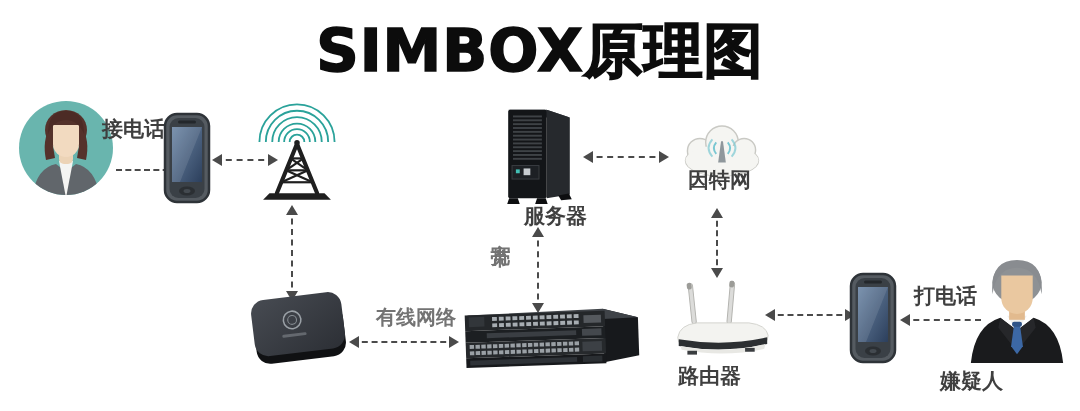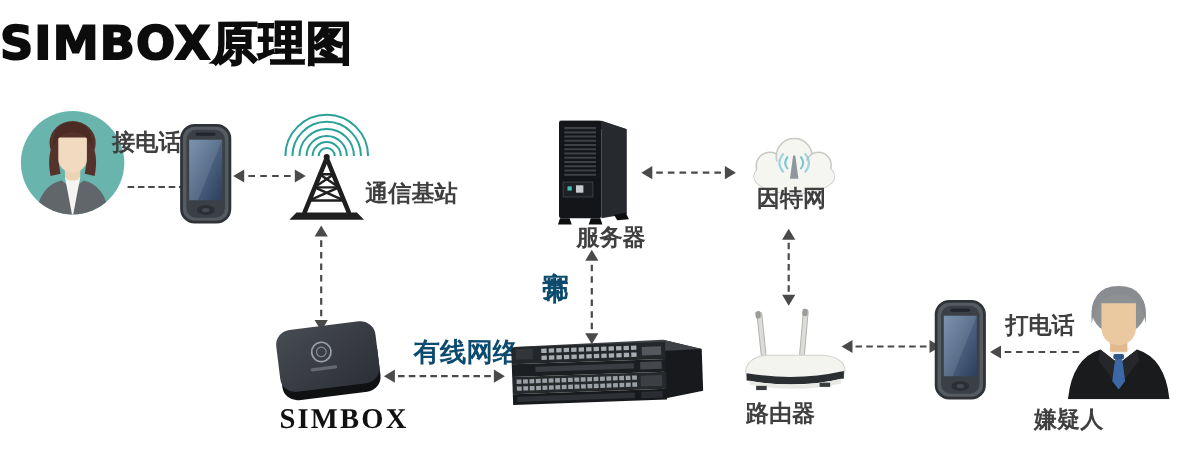--- a/index.html
+++ b/index.html
@@ -1,23 +1,23 @@
 <!DOCTYPE html>
 <html><head>
 <meta charset="utf-8">
 <style>
   html,body{margin:0;padding:0;background:#ffffff;}
   #canvas{position:relative;width:1080px;height:411px;background:#ffffff;overflow:hidden;
           font-family:"Liberation Sans",sans-serif;}
   .node{position:absolute;}
-  .title{position:absolute;left:0;right:0;top:12px;
-         font-family:"DejaVu Sans",sans-serif;font-weight:900;font-size:42px;
+  .title{position:absolute;left:0;right:0;top:12px;text-align:center;
+         font-family:"DejaVu Sans",sans-serif;font-weight:900;font-size:59px;
          color:#0c0c0c;-webkit-text-stroke:1.6px #0c0c0c;letter-spacing:1px;}
   .lbl{position:absolute;font-weight:700;color:#3f3f3f;font-size:21px;white-space:nowrap;}
-  .lbl.small{font-size:24px;color:#0c4a6e;}
+  .lbl.small{font-size:20px;color:#737373;}
   .lbl.vert{writing-mode:vertical-rl;letter-spacing:4px;}
   .lbl.serif{font-family:"Liberation Serif",serif;color:#111;font-size:26px;letter-spacing:2px;}
   
   .arrow{position:absolute;}
   .arrow.h{border-top:2.5px dashed #4a4a4a;height:0;}
   .arrow.v{border-left:2.5px dashed #4a4a4a;width:0;}
   .head{position:absolute;width:0;height:0;border:6px solid transparent;}
   .arrow.h .head.left{left:-3px;top:-7.5px;border-left:0;border-right:10px solid #4a4a4a;}
   .arrow.h .head.right{right:-3px;top:-7.5px;border-right:0;border-left:10px solid #4a4a4a;}
   .arrow.v .head.up{top:-3px;left:-7.5px;border-top:0;border-bottom:10px solid #4a4a4a;}
@@ -108,39 +108,37 @@
           <path d="M48 79 L72 79"></path>
           <path d="M43 92 L77 92"></path>
         <path d="M53 66 L72 79"></path>
           <path d="M67 66 L48 79"></path>
         <path d="M48 79 L77 92"></path>
           <path d="M72 79 L43 92"></path>
       </g>
       <polygon points="30,104 90,104 97,111 23,111" fill="#1f1f1f"></polygon>
     </svg>
   </div>
-  <div class="lbl" style="left:332px;top:162px">通信基站</div>
 
   <div class="arrow v" style="left:291px;top:208px;height:90px">
     <span class="head up"></span>
     <span class="head down"></span>
   </div>
 
   <div class="node" style="left:240px;top:284px">
     <svg width="118" height="84" viewBox="0 0 120 86">
       <g transform="rotate(-7 60 45)">
         <rect x="14" y="26" width="92" height="52" rx="14" fill="#101113"></rect>
         <rect x="13" y="12" width="93" height="58" rx="14" fill="url(#boxg)"></rect>
         <circle cx="54" cy="36" r="9" fill="none" stroke="#9aa0a6" stroke-width="1.6"></circle>
         <circle cx="54" cy="36" r="4.5" fill="none" stroke="#878d93" stroke-width="1.1"></circle>
         <rect x="42" y="50" width="25" height="3" rx="1.5" fill="#7c8187" opacity="0.65"></rect>
       </g>
     </svg>
   </div>
-  <div class="lbl serif" style="left:254px;top:366px">SIMBOX</div>
 
   <div class="lbl small" style="left:376px;top:304px">有线网络</div>
   <div class="arrow h" style="left:352px;top:341px;width:104px">
     <span class="head left"></span>
     <span class="head right"></span>
   </div>
 
   <div class="node" style="left:496px;top:102px">
     <svg width="86" height="104" viewBox="0 0 88 108">
       <polygon points="12,8 52,8 76,16 36,16" fill="#3c4044"></polygon>

